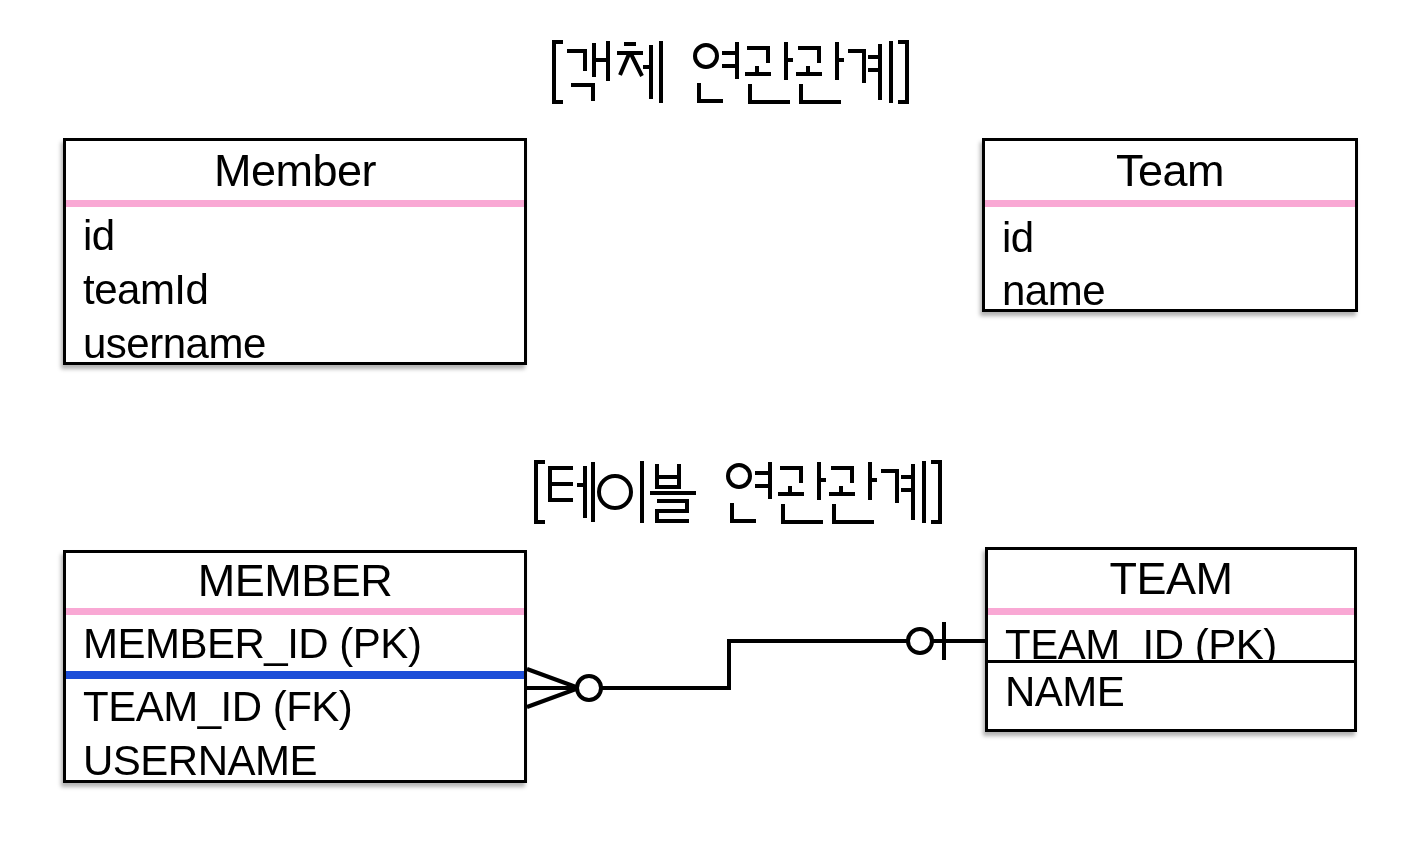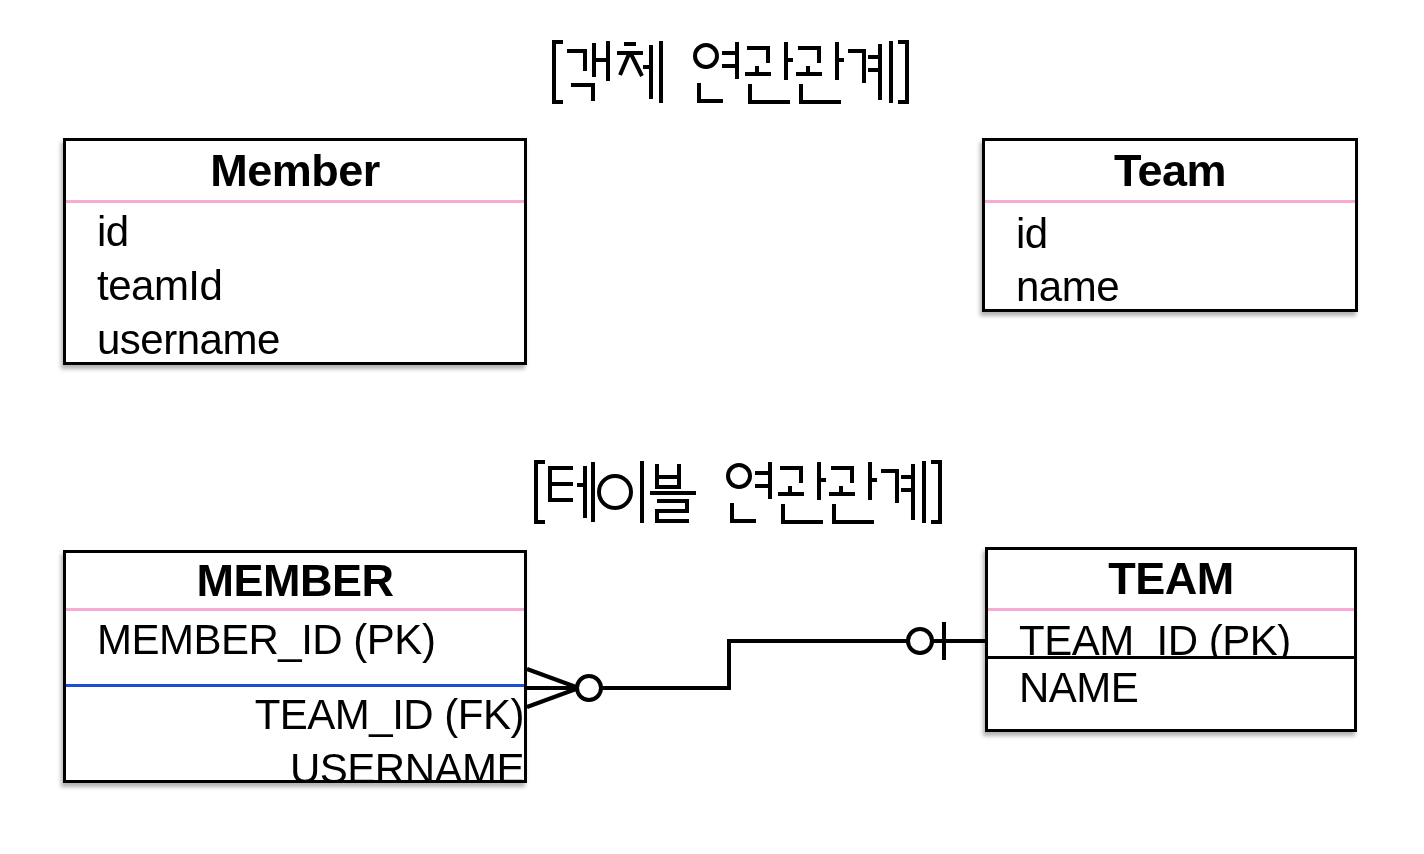--- a/index.html
+++ b/index.html
@@ -9,47 +9,47 @@
     color:#000;
   }
   .connector-layer { position:absolute; left:0; top:0; z-index:0; }
 
   .entity {
     position:absolute; z-index:1; background:#fff;
     border:3px solid #000; box-sizing:border-box;
     box-shadow:-2px 4px 4px rgba(0,0,0,0.30);
   }
   .entity-header {
-    border-bottom:3px solid #f9a8d4;
-    font-weight:bold; font-size:45px; letter-spacing:-0.5px;
+    border-bottom:7px solid #f9a8d4;
+    font-weight:normal; font-size:45px; letter-spacing:-0.5px;
     display:flex; align-items:center; justify-content:center;
   }
   .field, .row {
     font-size:42px; letter-spacing:-0.5px;
-    padding-left:31px; white-space:nowrap; overflow:hidden;
+    padding-left:17px; white-space:nowrap; overflow:hidden;
   }
   .bold { font-weight:normal; }
 
   
   #obj-member { left:63px;  top:138px; width:464px; height:227px; }
   #obj-member .entity-header { height:59px; }
   #obj-member .field { line-height:54px; }
   #obj-member .fields { padding-top:2px; }
 
   #obj-team { left:982px; top:138px; width:376px; height:174px; }
   #obj-team .entity-header { height:59px; }
   #obj-team .field { line-height:53px; }
   #obj-team .fields { padding-top:4px; }
 
   
   #tbl-member { left:63px;  top:550px; width:464px; height:233px; }
   #tbl-member .entity-header { height:55px; }
-  #tbl-member .row-pk { height:76px; line-height:58px; border-bottom:3px solid #1d4ed8; box-sizing:border-box; }
+  #tbl-member .row-pk { height:64px; line-height:58px; border-bottom:8px solid #1d4ed8; box-sizing:border-box; }
   #tbl-member .fields { padding-top:1px; }
-  #tbl-member .field { line-height:54px;text-align:right; }
+  #tbl-member .field { line-height:54px; }
 
   #tbl-team { left:985px; top:547px; width:372px; height:185px; }
   #tbl-team .entity-header { height:58px; }
   #tbl-team .row-pk { height:48px; line-height:60px; border-bottom:3px solid #000; box-sizing:border-box; }
   #tbl-team .row-name { line-height:56px; padding-top:1px; }
 
   
   .ktitle { position:absolute; z-index:1; }
   #title-object { left:548px; top:38px; }
   #title-table  { left:530px; top:458px; }

